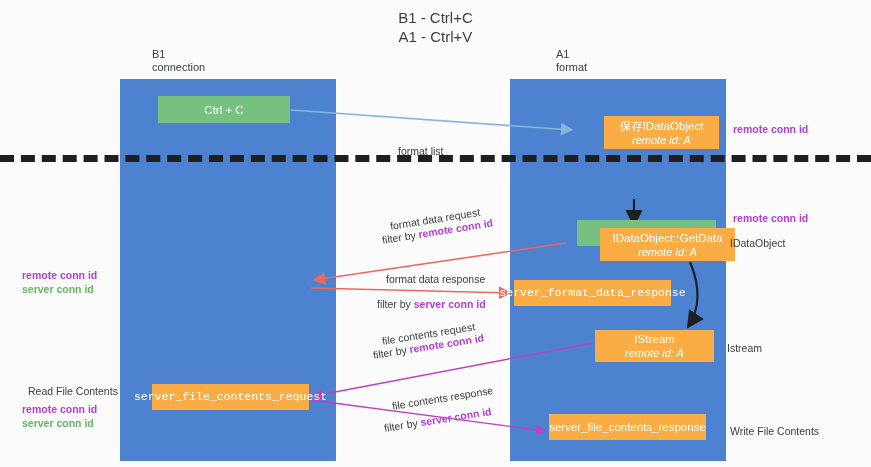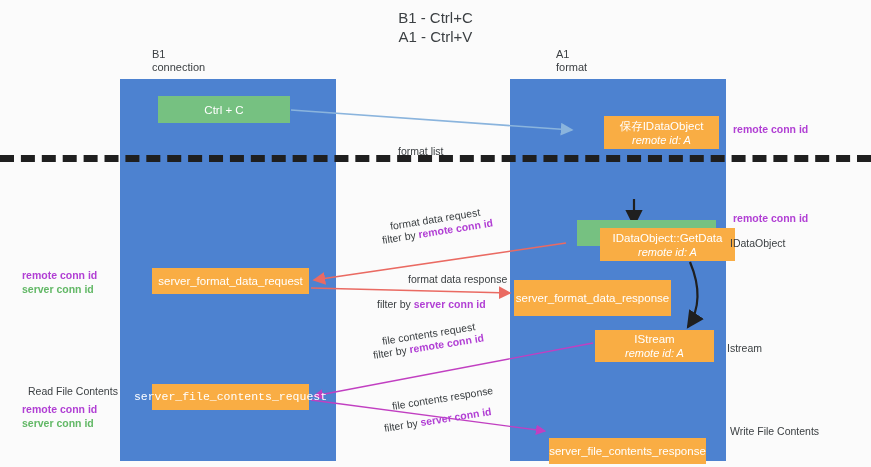--- a/index.html
+++ b/index.html
@@ -39,24 +39,24 @@
   }
   .box.green{background:#76c181;}
   .box.orange{background:#f9ad44;}
   .box .l2{font-size:11px;font-style:italic;}
 
   #box-ctrlc{left:158px;top:96px;width:132px;height:27px;}
   #box-save-ido{left:604px;top:116px;width:115px;height:33px;}
   #box-ctrlv{left:577px;top:172px;width:139px;height:26px;margin-top:48px;}
   #box-getdata{left:568px;top:228px;width:135px;height:33px;margin-left:32px;}
   #box-fmt-req{left:152px;top:268px;width:157px;height:26px;}
-  #box-fmt-resp{left:514px;top:280px;width:157px;height:36px;}
+  #box-fmt-resp{left:514px;top:280px;width:157px;height:26px;font-family:Liberation Mono, monospace;}
   #box-istream{left:595px;top:330px;width:119px;height:32px;}
   #box-file-req{left:152px;top:384px;width:157px;height:26px;font-family:Liberation Mono, monospace;}
-  #box-file-resp{left:549px;top:414px;width:157px;height:26px;margin-top:24px;}
+  #box-file-resp{left:549px;top:414px;width:157px;height:26px;}
 
   
   #dash{
     left:0;top:155px;width:871px;height:0;
     border-top:7px dashed #1f1f1f;
   }
 
   
   #arrows{left:0;top:0;width:871px;height:467px;pointer-events:none;}
 
@@ -76,21 +76,21 @@
   #lbl-left-1{left:22px;top:268px;text-align:left;}
   #lbl-read{left:28px;top:384px;}
   #lbl-left-2{left:22px;top:402px;text-align:left;}
 
   
   .edgelbl{font-size:10.5px;line-height:14px;white-space:nowrap;color:#3c4043;}
   .rot-up{transform:rotate(-9deg);transform-origin:left top;}
   #e1{left:398px;top:101px;margin-top:43px;}
   #e2a{left:389px;top:219px;}
   #e2b{left:381px;top:233px;}
-  #e3a{left:386px;top:272px;margin-left:22px;}
+  #e3a{left:386px;top:272px;}
   #e3b{left:377px;top:297px;}
   #e4a{left:381px;top:334px;}
   #e4b{left:372px;top:348px;}
   #e5a{left:391px;top:399px;}
   #e5b{left:383px;top:421px;}
 </style>
 </head>
 <body>
 
 <div class="stage">
@@ -156,23 +156,20 @@
 
   <div class="abs box green" id="box-ctrlv">
     <span>Ctrl + V</span>
   </div>
 
   <div class="abs box orange" id="box-getdata">
     <span>IDataObject::GetData</span>
     <span class="l2">remote id: A</span>
   </div>
 
-  <div class="abs box orange" id="box-fmt-req">
-    <span>server_format_data_request</span>
-  </div>
 
   <div class="abs box orange" id="box-fmt-resp">
     <span>server_format_data_response</span>
   </div>
 
   <div class="abs box orange" id="box-istream">
     <span>IStream</span>
     <span class="l2">remote id: A</span>
   </div>
 

